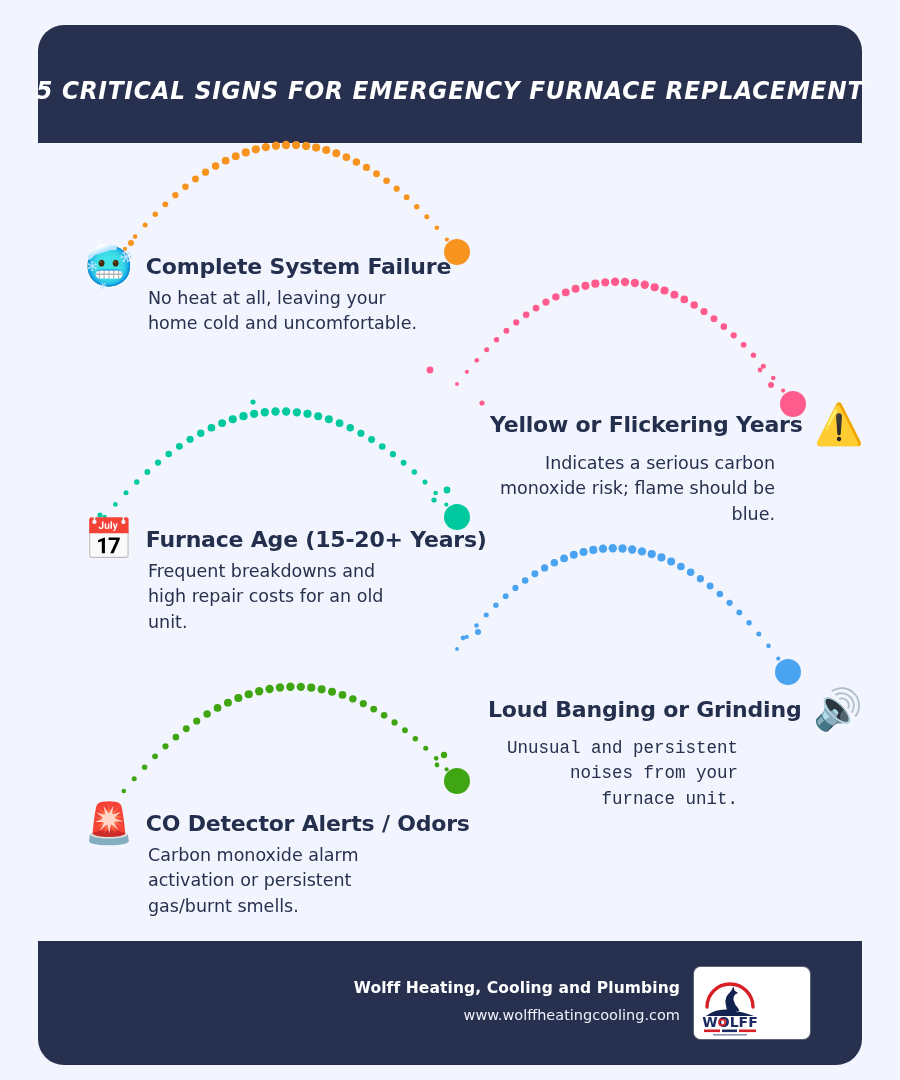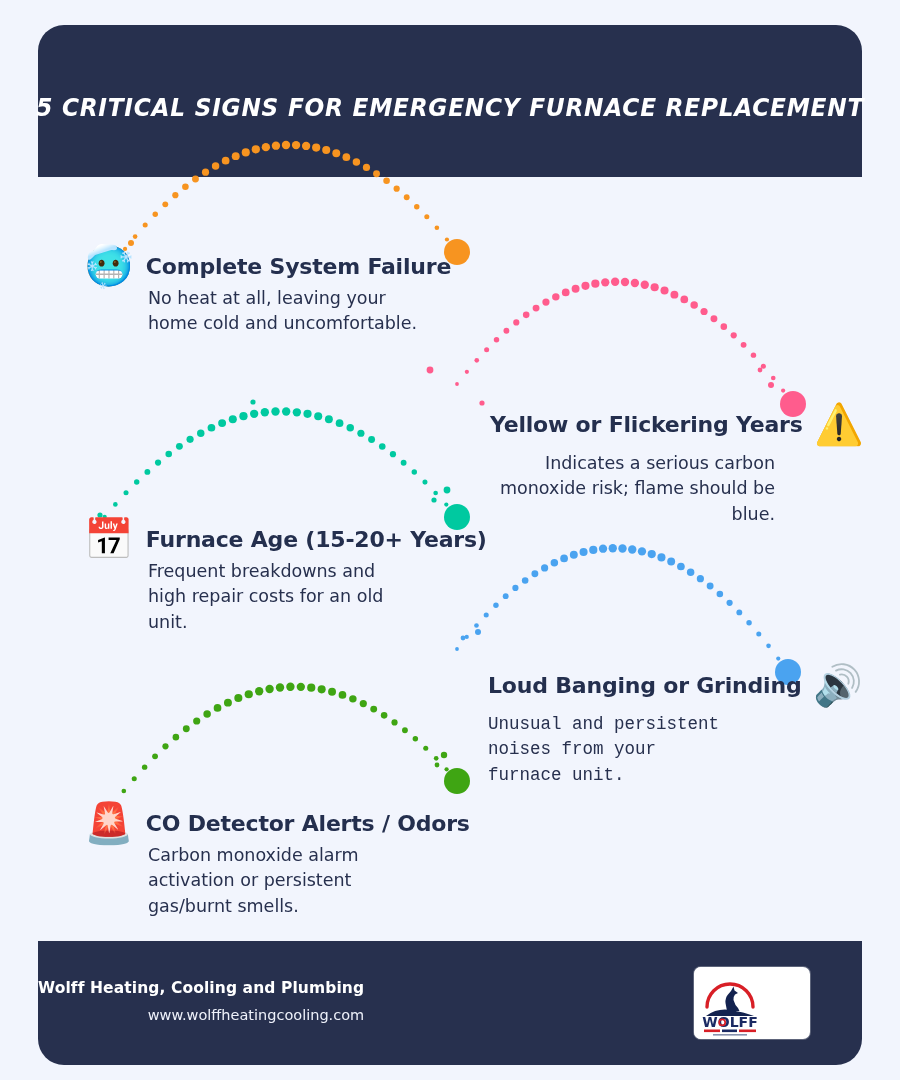--- a/index.html
+++ b/index.html
@@ -9,21 +9,21 @@
     font-family:"DejaVu Sans","Liberation Sans",sans-serif;
     overflow:hidden;
     position:relative;
   }
   #infographic{
     position:absolute;left:0;top:0;width:900px;height:1080px;
   }
 
   
   .header-bar{
-    position:absolute;left:38px;top:25px;width:824px;height:152px;
+    position:absolute;left:38px;top:25px;width:824px;height:118px;
     background:#27304e;
     border-radius:26px 26px 0 0;
     display:flex;align-items:center;justify-content:center;
   }
   .header-title{
     color:#ffffff;
     font-family:"DejaVu Sans","Liberation Sans",sans-serif;
     font-size:25px;
     font-weight:700;
     font-style:italic;
@@ -32,21 +32,21 @@
     text-align:center;
     white-space:nowrap;
     padding-top:12px;
   }
 
   
   .footer-bar{
     position:absolute;left:38px;top:941px;width:824px;height:124px;
     background:#27304e;
     border-radius:0 0 26px 26px;
-    display:flex;align-items:center;justify-content:space-between;
+    display:flex;align-items:center;justify-content:flex-end;
   }
   .footer-text{
     text-align:right;
     margin-right:14px;
     padding-bottom:2px;
   }
   .footer-company{
     color:#ffffff;font-size:15.5px;font-weight:700;letter-spacing:.1px;
     line-height:1.1;
   }
@@ -322,21 +322,21 @@
   </div>
 
   <div class="item left" style="left:84px;top:519px;">
     <div class="item-head">
       <span class="item-emoji">📅</span>
       <span class="item-title">Furnace Age (15-20+ Years)</span>
     </div>
     <div class="item-desc">Frequent breakdowns and high repair costs for an old unit.</div>
   </div>
 
-  <div class="item right" style="left:488px;top:665px;">
+  <div class="item right" style="left:488px;top:689px;text-align:right;">
     <div class="item-head">
       <span class="item-title">Loud Banging or Grinding</span>
       <span class="item-emoji">🔊</span>
     </div>
     <div class="item-desc" style="max-width:250px;font-family:Liberation Mono, monospace;">Unusual and persistent noises from your furnace unit.</div>
   </div>
 
   <div class="item left" style="left:84px;top:803px;">
     <div class="item-head">
       <span class="item-emoji">🚨</span>

